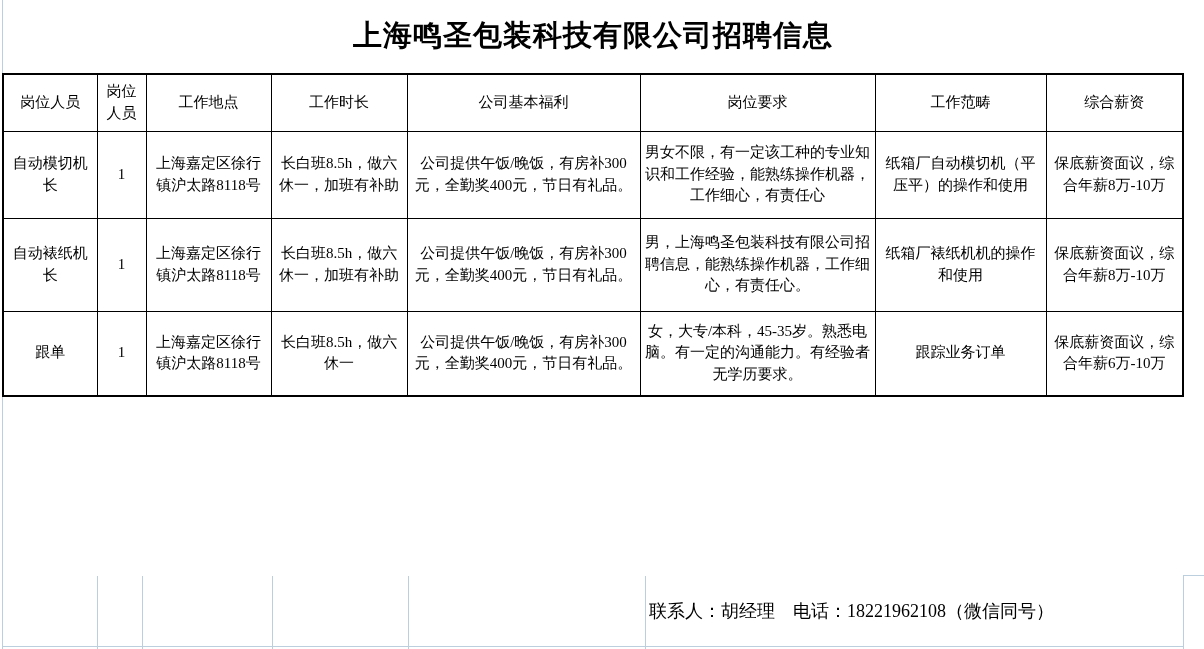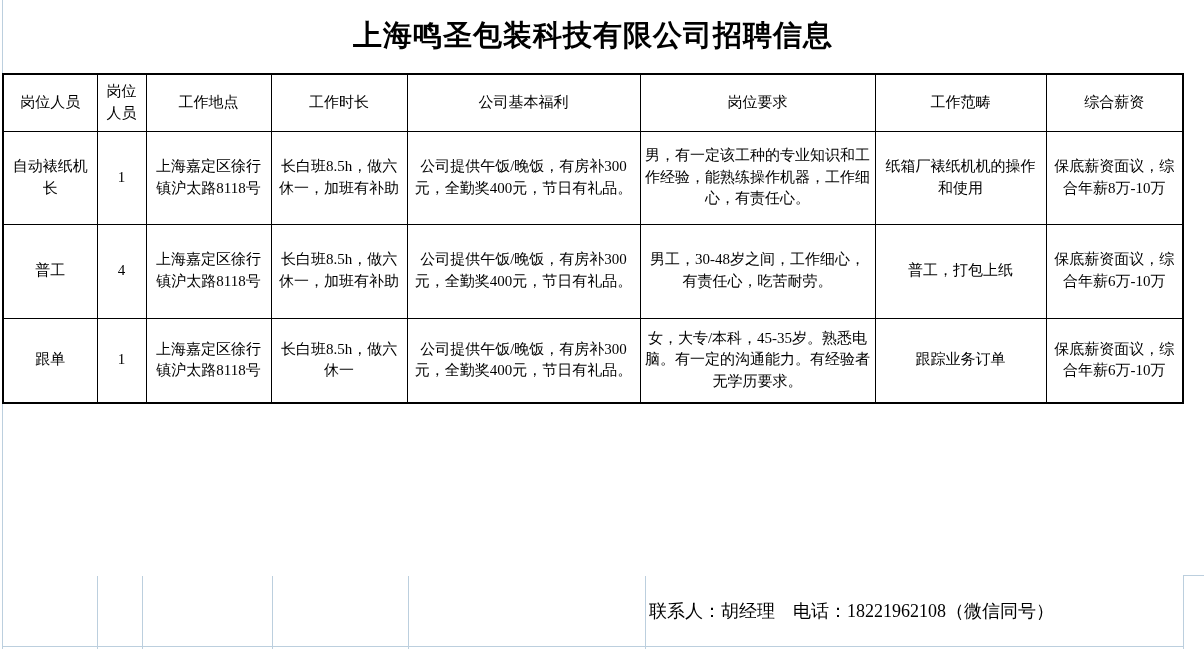--- a/index.html
+++ b/index.html
@@ -76,39 +76,39 @@
     <tr style="height:57px;padding-left:8px;">
       <th>岗位人员</th>
       <th>岗位人员</th>
       <th>工作地点</th>
       <th>工作时长</th>
       <th>公司基本福利</th>
       <th>岗位要求</th>
       <th>工作范畴</th>
       <th>综合薪资</th>
     </tr>
+    <tr style="height:87px;">
+      <td>自动模切机长</td>
+      <td>1</td>
+      <td>上海嘉定区徐行镇沪太路8118号</td>
+      <td>长白班8.5h，做六休一，加班有补助</td>
+      <td>公司提供午饭/晚饭，有房补300元，全勤奖400元，节日有礼品。</td>
+      <td>男女不限，有一定该工种的专业知识和工作经验，能熟练操作机器，工作细心，有责任心</td>
+      <td>纸箱厂自动模切机（平压平）的操作和使用</td>
+      <td>保底薪资面议，综合年薪8万-10万</td>
+    </tr>
     <tr style="height:93px;">
       <td>自动裱纸机长</td>
       <td>1</td>
       <td>上海嘉定区徐行镇沪太路8118号</td>
       <td>长白班8.5h，做六休一，加班有补助</td>
       <td>公司提供午饭/晚饭，有房补300元，全勤奖400元，节日有礼品。</td>
-      <td>男，有一定该工种的专业知识和工作经验，能熟练操作机器，工作细心，有责任心。</td>
+      <td>男，上海鸣圣包装科技有限公司招聘信息，能熟练操作机器，工作细心，有责任心。</td>
       <td>纸箱厂裱纸机机的操作和使用</td>
       <td>保底薪资面议，综合年薪8万-10万</td>
-    </tr>
-    <tr style="height:94px;">
-      <td>普工</td>
-      <td>4</td>
-      <td>上海嘉定区徐行镇沪太路8118号</td>
-      <td>长白班8.5h，做六休一，加班有补助</td>
-      <td>公司提供午饭/晚饭，有房补300元，全勤奖400元，节日有礼品。</td>
-      <td>男工，30-48岁之间，工作细心，有责任心，吃苦耐劳。</td>
-      <td>普工，打包上纸</td>
-      <td>保底薪资面议，综合年薪6万-10万</td>
     </tr>
     <tr style="height:85px;">
       <td>跟单</td>
       <td>1</td>
       <td>上海嘉定区徐行镇沪太路8118号</td>
       <td>长白班8.5h，做六休一</td>
       <td>公司提供午饭/晚饭，有房补300元，全勤奖400元，节日有礼品。</td>
       <td>女，大专/本科，45-35岁。熟悉电脑。有一定的沟通能力。有经验者无学历要求。</td>
       <td>跟踪业务订单</td>
       <td>保底薪资面议，综合年薪6万-10万</td>

